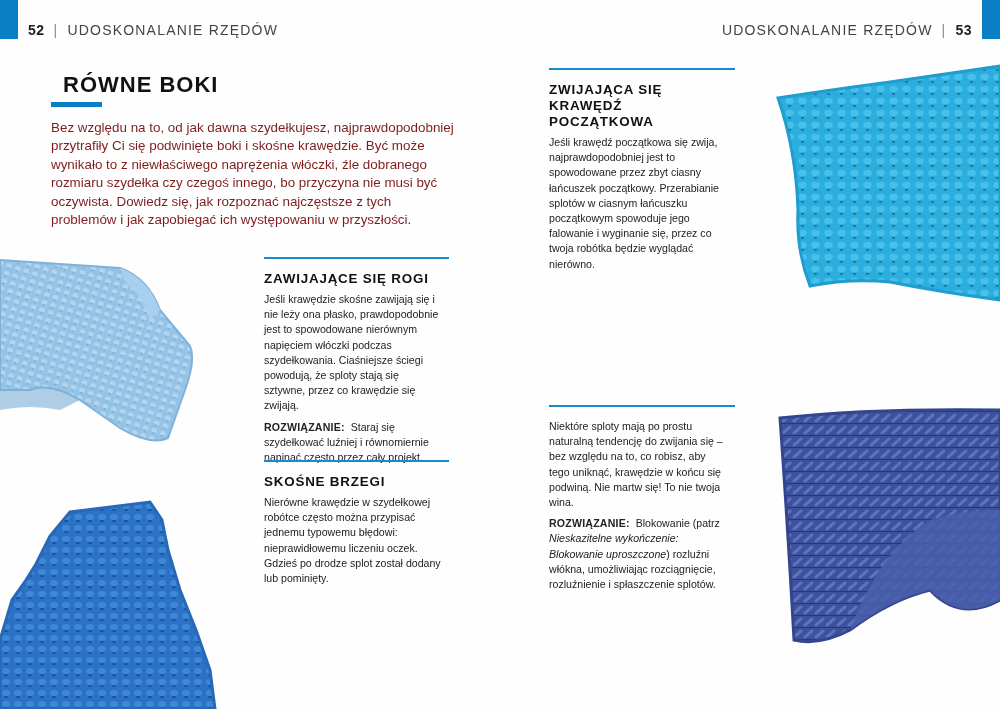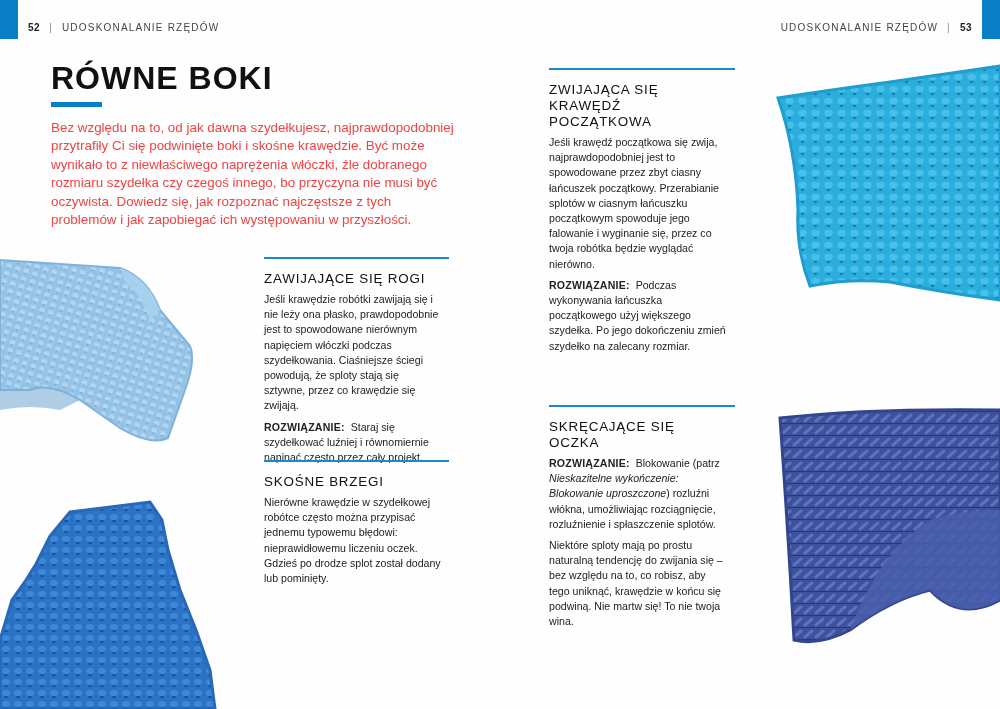--- a/index.html
+++ b/index.html
@@ -1,29 +1,29 @@
 <!DOCTYPE html>
 <html><head>
 <meta charset="utf-8">
 <style>
   html,body{margin:0;padding:0;}
   body{width:1000px;height:709px;position:relative;overflow:hidden;background:#fefefe;font-family:"Liberation Sans","DejaVu Sans",sans-serif;color:#1a1a1a;}
   .tab-left{position:absolute;left:0;top:0;width:18px;height:39px;background:#0b7fc6;}
   .tab-right{position:absolute;right:0;top:0;width:18px;height:39px;background:#0b7fc6;}
-  .running-head{position:absolute;top:22px;font-size:10px;letter-spacing:1.2px;color:#444;text-transform:uppercase;white-space:nowrap;}
+  .running-head{position:absolute;top:22px;font-size:14px;letter-spacing:1.2px;color:#444;text-transform:uppercase;white-space:nowrap;}
   .running-head .num{font-weight:bold;color:#222;letter-spacing:0.5px;}
   .running-head .sep{color:#888;margin:0 9px;}
   .rh-left{left:28px;}
   .rh-right{right:28px;}
-  .page-title{position:absolute;left:51px;top:60px;font-size:32px;font-weight:bold;letter-spacing:1px;color:#111;margin:0;}
+  .page-title{position:absolute;left:51px;top:60px;font-size:22px;font-weight:bold;letter-spacing:1px;color:#111;margin:12px;}
   .title-rule{position:absolute;left:51px;top:102px;width:51px;height:5px;background:#0b7fc6;}
-  .intro{position:absolute;left:51px;top:119px;width:405px;font-size:13.4px;line-height:18.4px;color:#ef4444;margin:0;}
+  .intro{position:absolute;left:51px;top:119px;width:405px;font-size:13.4px;line-height:18.4px;color:#7f1d1d;margin:0;}
   .section{position:absolute;width:190px;}
   .section .rule{height:2px;background:#1a8ad0;margin-bottom:12px;}
-  .section h2{font-size:13.4px;font-weight:normal;letter-spacing:0.8px;line-height:16px;margin:0 7px 5px 0;color:#111;text-transform:uppercase;}
+  .section h2{font-size:13.4px;font-weight:bold;letter-spacing:0.8px;line-height:16px;margin:0 7px 5px 0;color:#111;text-transform:uppercase;}
   .section p{font-size:10.6px;line-height:15.2px;margin:0 8px 6px 0;color:#222;}
   .section .sol-label{font-weight:bold;letter-spacing:0.2px;margin-right:3px;}
   .sec1{left:264px;top:257px;width:185px;}
   .sec2{left:264px;top:460px;width:185px;}
   .sec3{left:549px;top:68px;width:186px;}
   .sec4{left:549px;top:405px;width:186px;}
   .photo{position:absolute;}
 </style>
 </head>
 <body>
@@ -85,35 +85,33 @@
       <rect x="0" y="11" width="11" height="1" fill="#28377a"></rect>
     </pattern>
   </defs>
   <path d="M10,18 Q100,8 230,10 L230,200 Q190,222 160,190 Q120,200 80,230 Q50,246 24,240 Q18,130 10,18 Z" fill="url(#st4)" stroke="#33458c" stroke-width="3"></path>
   <path d="M80,230 Q110,150 160,120 Q200,108 230,110 L230,200 Q190,222 160,190 Q120,200 80,230 Z" fill="#4a5fab" opacity="0.85"></path>
 </svg>
 
 <div class="section sec1">
   <div class="rule"></div>
   <h2>ZAWIJAJĄCE SIĘ ROGI</h2>
-  <p>Jeśli krawędzie robótki zawijają się i nie leży ona płasko, prawdopodobnie jest to spowodowane nierównym napięciem włóczki podczas szydełkowania. Ciaśniejsze ściegi powodują, że sploty stają się sztywne, przez co krawędzie się zwijają.</p>
+  <p>Jeśli krawędzie skośne zawijają się i nie leży ona płasko, prawdopodobnie jest to spowodowane nierównym napięciem włóczki podczas szydełkowania. Ciaśniejsze ściegi powodują, że sploty stają się sztywne, przez co krawędzie się zwijają.</p>
   <p><span class="sol-label">ROZWIĄZANIE:</span> <span>Staraj się szydełkować luźniej i równomiernie napinać często przez cały projekt.</span></p>
 </div>
 
 <div class="section sec2">
   <div class="rule"></div>
   <h2>SKOŚNE BRZEGI</h2>
   <p>Nierówne krawędzie w szydełkowej robótce często można przypisać jednemu typowemu błędowi: nieprawidłowemu liczeniu oczek. Gdzieś po drodze splot został dodany lub pominięty.</p>
 </div>
 
 <div class="section sec3">
   <div class="rule"></div>
   <h2>ZWIJAJĄCA SIĘ KRAWĘDŹ POCZĄTKOWA</h2>
   <p>Jeśli krawędź początkowa się zwija, najprawdopodobniej jest to spowodowane przez zbyt ciasny łańcuszek początkowy. Przerabianie splotów w ciasnym łańcuszku początkowym spowoduje jego falowanie i wyginanie się, przez co twoja robótka będzie wyglądać nierówno.</p>
-  <p><span class="sol-label">ROZWIĄZANIE:</span> <span>Podczas wykonywania łańcuszka początkowego użyj większego szydełka. Po jego dokończeniu zmień szydełko na zalecany rozmiar.</span></p>
 </div>
 
 <div class="section sec4">
   <div class="rule"></div>
-  <h2>SKRĘCAJĄCE SIĘ OCZKA</h2>
+  <p>Niektóre sploty mają po prostu naturalną tendencję do zwijania się – bez względu na to, co robisz, aby tego uniknąć, krawędzie w końcu się podwiną. Nie martw się! To nie twoja wina.</p>
   <p><span class="sol-label">ROZWIĄZANIE:</span> <span>Blokowanie (patrz </span><em>Nieskazitelne wykończenie: Blokowanie uproszczone</em><span>) rozluźni włókna, umożliwiając rozciągnięcie, rozluźnienie i spłaszczenie splotów.</span></p>
-  <p>Niektóre sploty mają po prostu naturalną tendencję do zwijania się – bez względu na to, co robisz, aby tego uniknąć, krawędzie w końcu się podwiną. Nie martw się! To nie twoja wina.</p>
 </div>
 
 </body></html>

